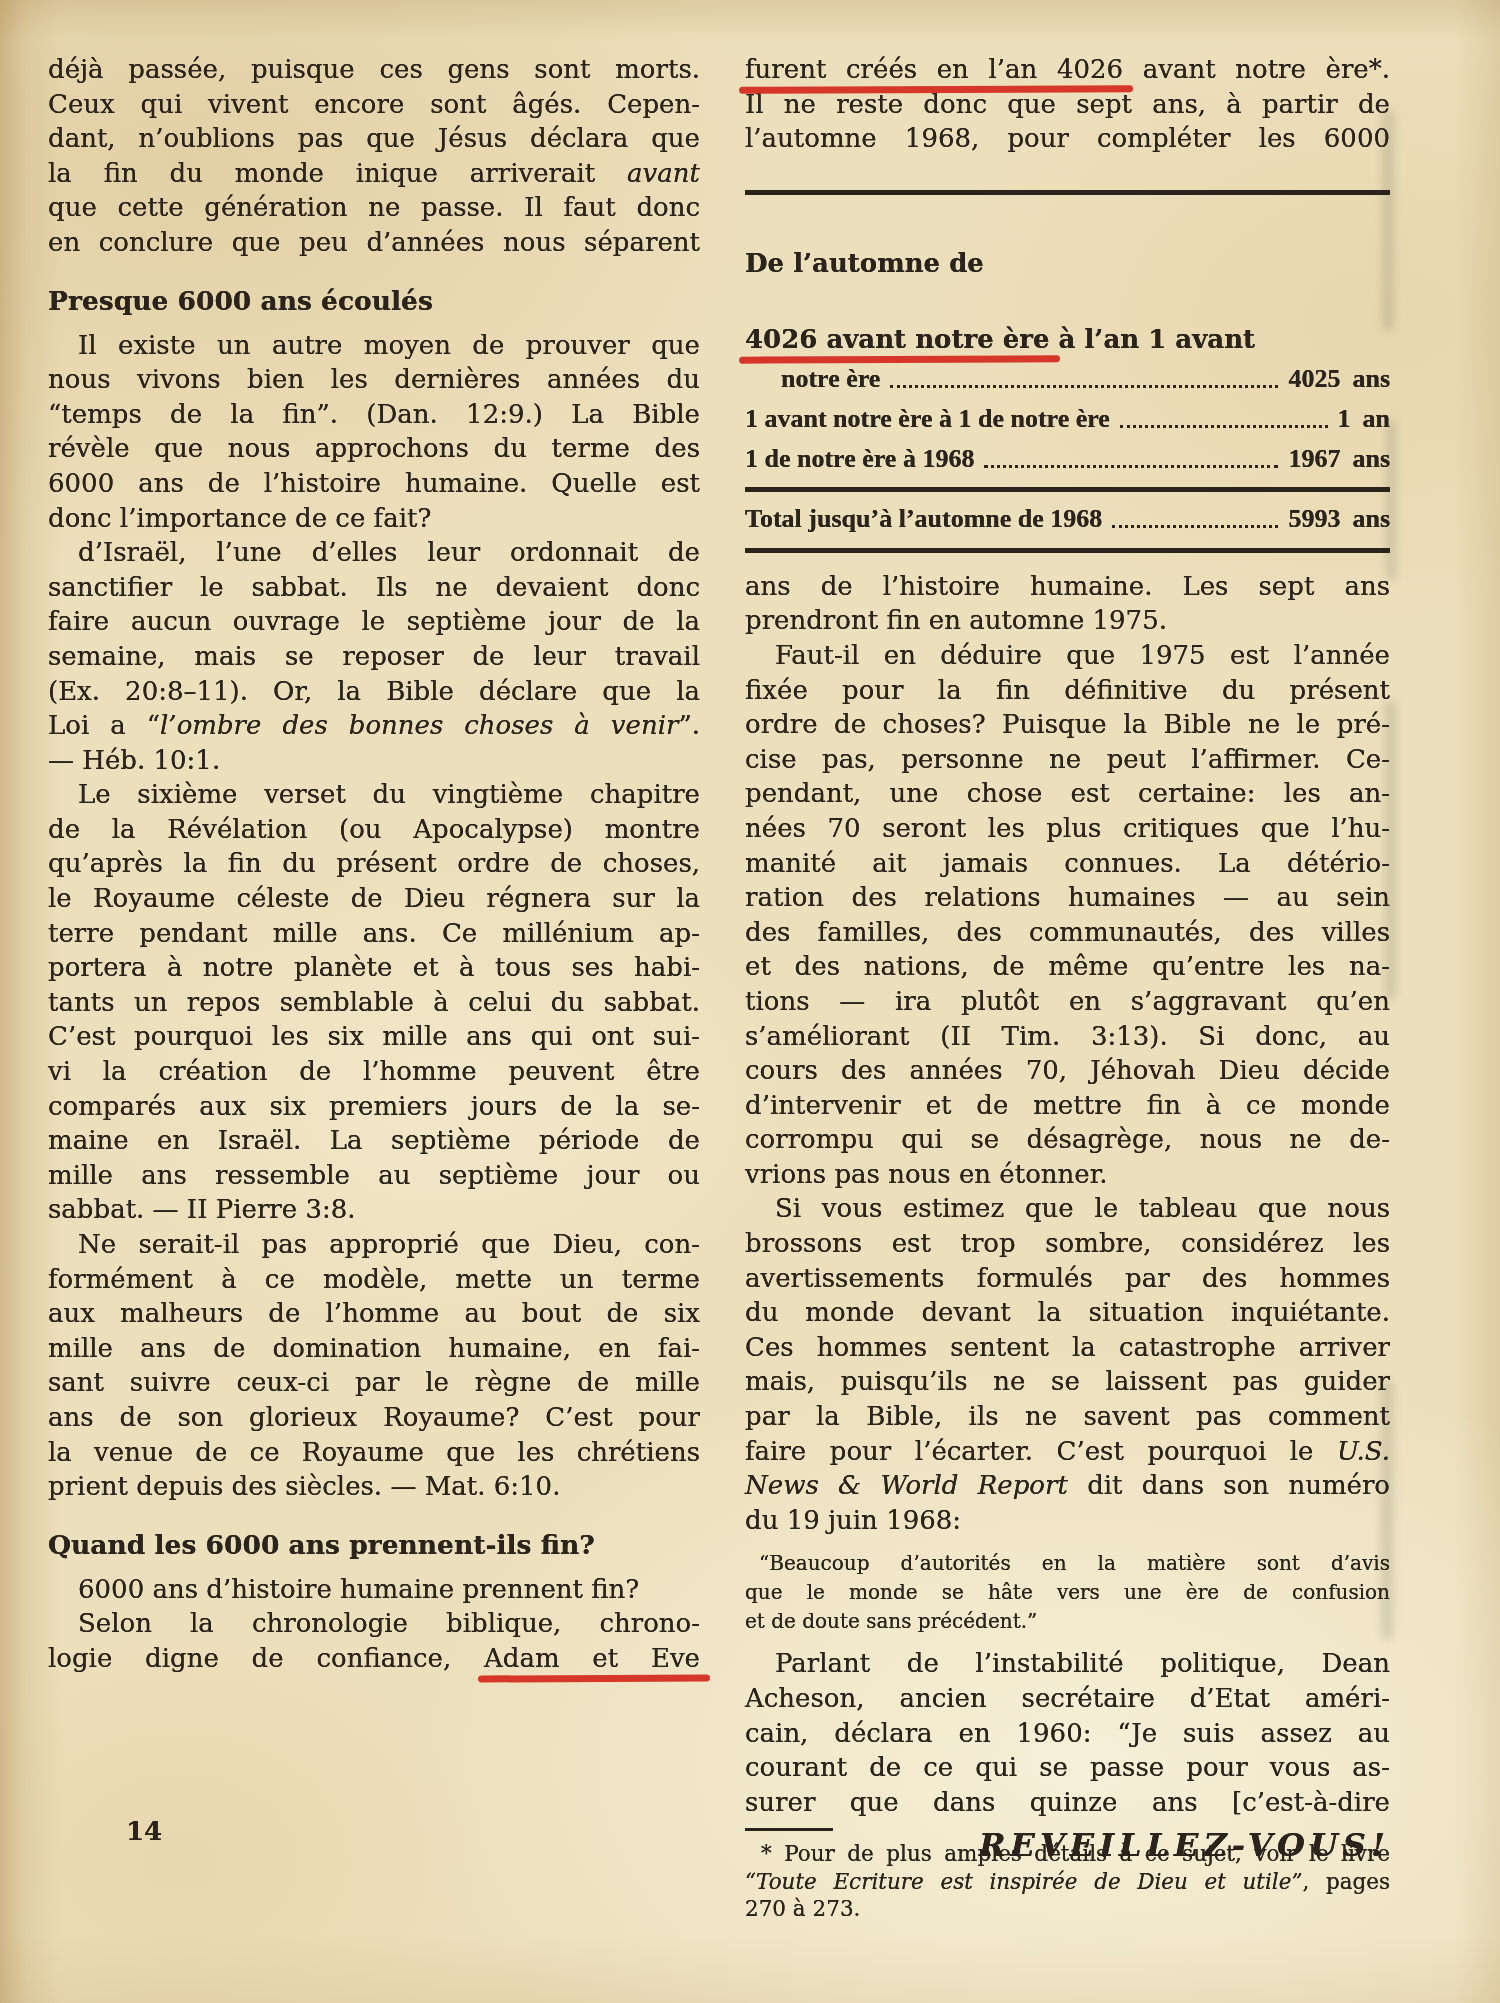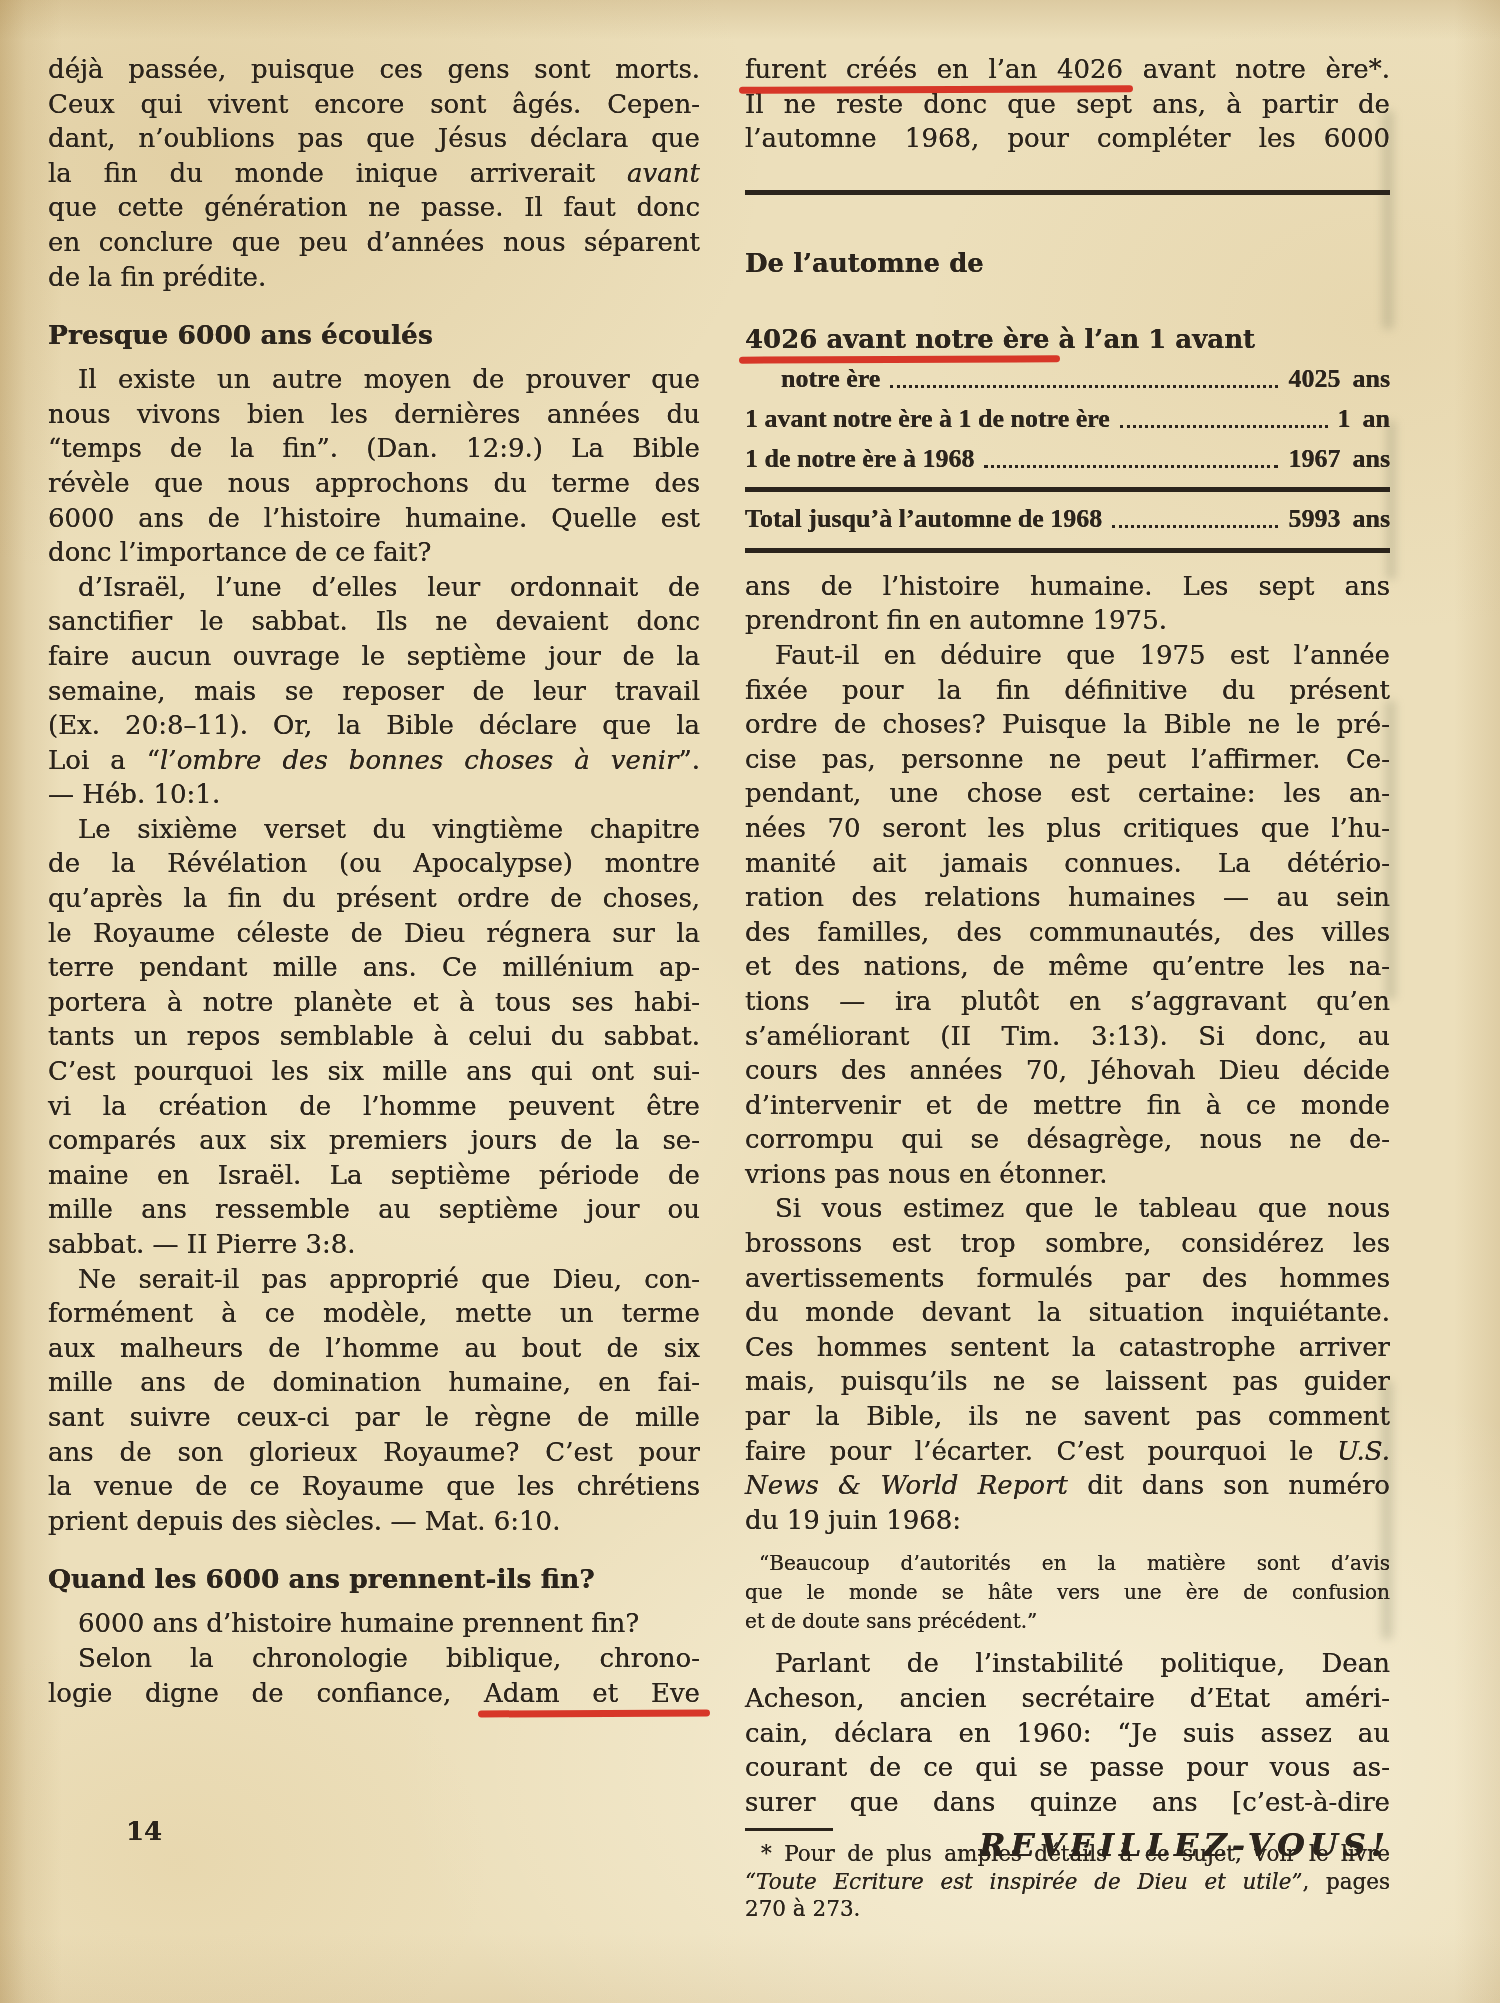--- a/index.html
+++ b/index.html
@@ -78,21 +78,20 @@
 <div class="bleed" style="left:1386px;top:420px;width:10px;height:160px;"></div>
 
 <div id="left-col" class="col">
     <div class="para">
       <div class="line">déjà passée, puisque ces gens sont morts.</div>
       <div class="line">Ceux qui vivent encore sont âgés. Cepen-</div>
       <div class="line">dant, n’oublions pas que Jésus déclara que</div>
       <div class="line">la fin du monde inique arriverait <i>avant</i></div>
       <div class="line">que cette génération ne passe. Il faut donc</div>
       <div class="line">en conclure que peu d’années nous séparent</div>
-      <div class="line rag">de la fin prédite.</div>
     </div>
     <div class="heading">Presque 6000 ans écoulés</div>
     <div class="para indent">
       <div class="line">Il existe un autre moyen de prouver que</div>
       <div class="line">nous vivons bien les dernières années du</div>
       <div class="line">“temps de la fin”. (Dan. 12:9.) La Bible</div>
       <div class="line">révèle que nous approchons du terme des</div>
       <div class="line">6000 ans de l’histoire humaine. Quelle est</div>
       <div class="line rag">donc l’importance de ce fait?</div>
     </div>

